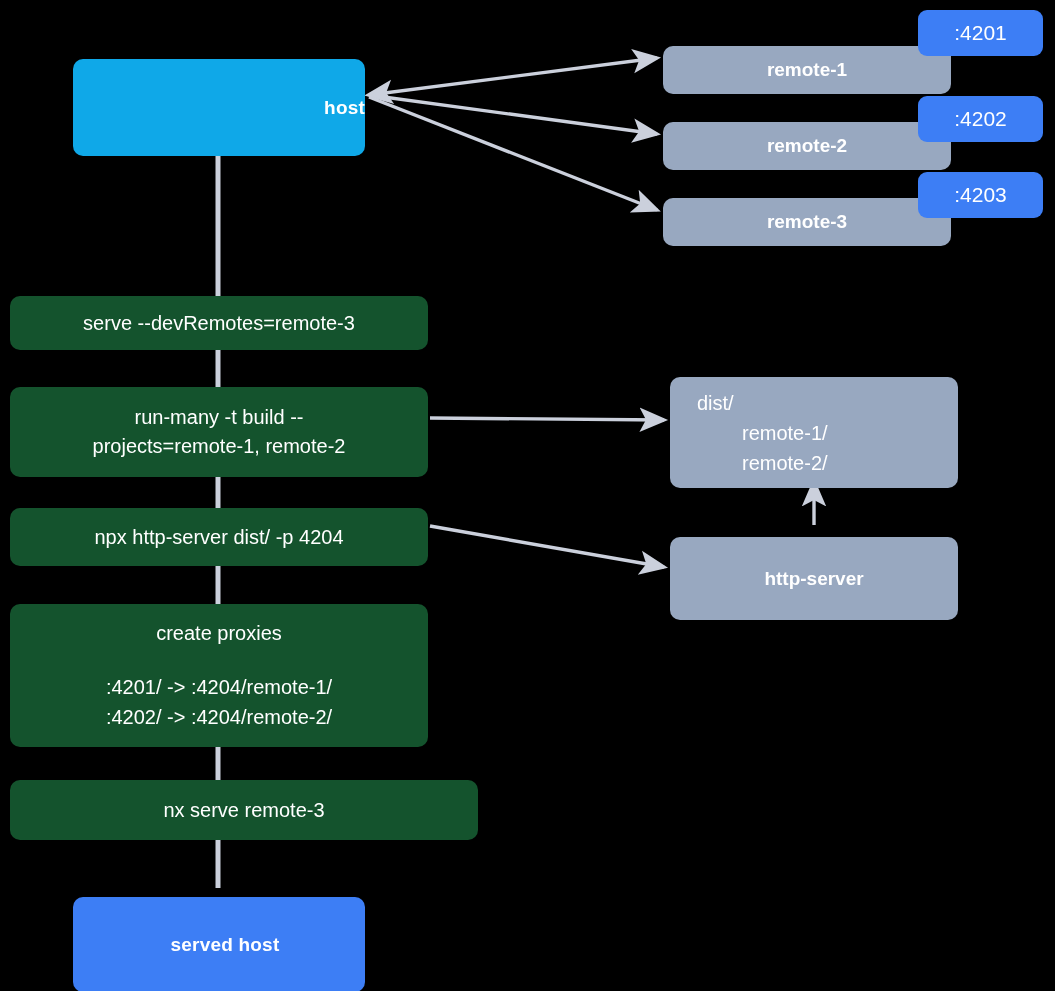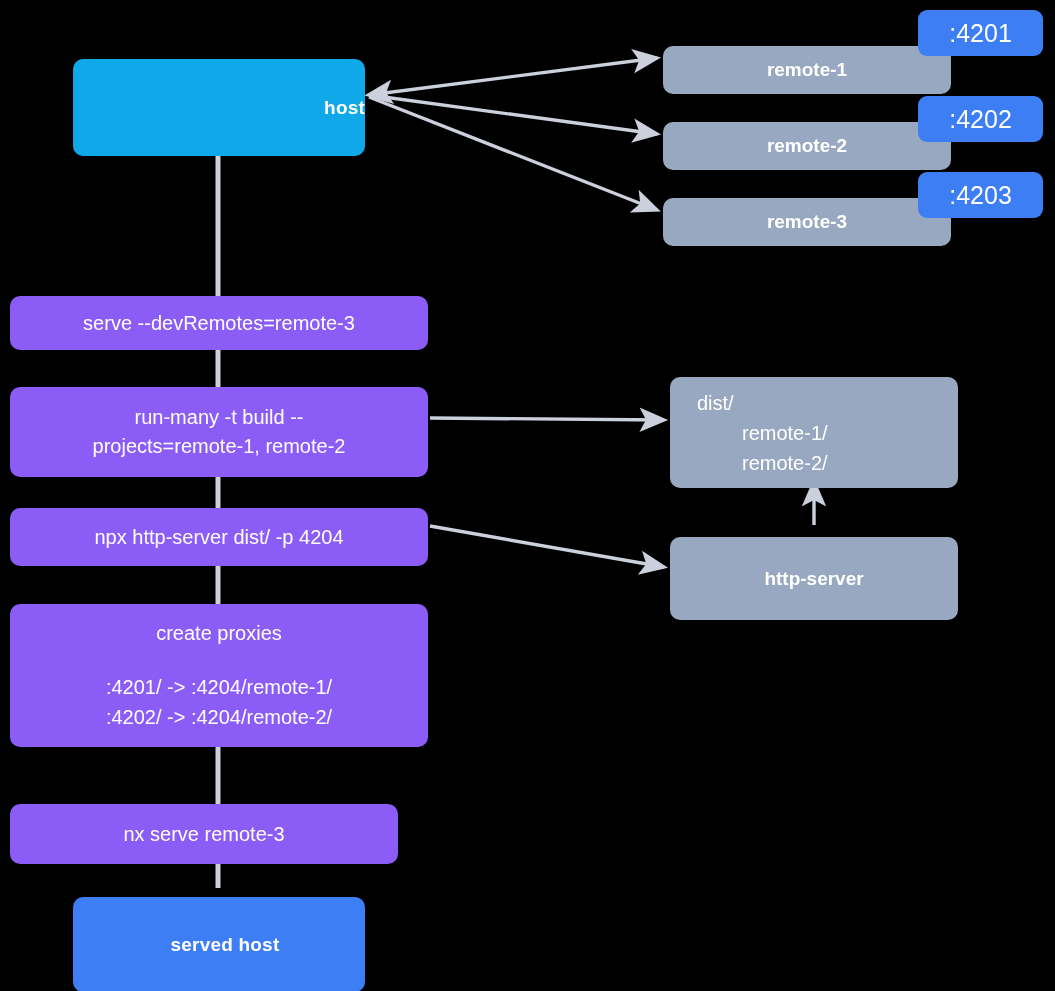--- a/index.html
+++ b/index.html
@@ -47,21 +47,21 @@
     align-items: flex-end;
   }
   .node-servedhost {
     background: #3D7EF5;
     font-weight: bold;
     font-size: 19px;
     letter-spacing: 0.2px;
     padding-left: 12px;
   }
   .node-green {
-    background: #8b5cf6;
+    background: #14532d;
     font-size: 20px;
     font-weight: 400;
     line-height: 1.42;
     padding: 6px 12px;
   }
   .node-gray {
     background: #98A8C0;
     font-size: 20px;
     font-weight: 400;
   }
@@ -71,21 +71,21 @@
   }
   .badge {
     position: absolute;
     box-sizing: border-box;
     display: flex;
     align-items: center;
     justify-content: center;
     background: #3D7EF5;
     color: #ffffff;
     border-radius: 9px;
-    font-size: 25px;
+    font-size: 21px;
     font-weight: 400;
     z-index: 3;
   }
   .dist-body {
     width: 100%;
     box-sizing: border-box;
     padding-left: 27px;
     text-align: left;
     line-height: 1.50;
   }
@@ -177,21 +177,21 @@
   <div class="node node-green" style="left:10px; top:496px; width:418px; height:58px;">
     <span>npx http-server dist/ -p 4204</span>
   </div>
 
   <div class="node node-green" style="left:10px; top:592px; width:418px; height:143px;">
     <span class="proxy-title">create proxies</span>
     <span class="proxy-lines">:4201/ -&gt; :4204/remote-1/</span>
     <span class="proxy-lines">:4202/ -&gt; :4204/remote-2/</span>
   </div>
 
-  <div class="node node-green" style="left:10px; top:792px; width:388px; height:60px;">
+  <div class="node node-green" style="left:10px; top:768px; width:468px; height:60px;">
     <span>nx serve remote-3</span>
   </div>
 
   <div class="node node-servedhost" style="left:73px; top:885px; width:292px; height:95px;">
     <span>served host</span>
   </div>
 
   <div class="node node-gray" style="left:670px; top:365px; width:288px; height:111px;">
     <div class="dist-body">
       <span>dist/</span>

